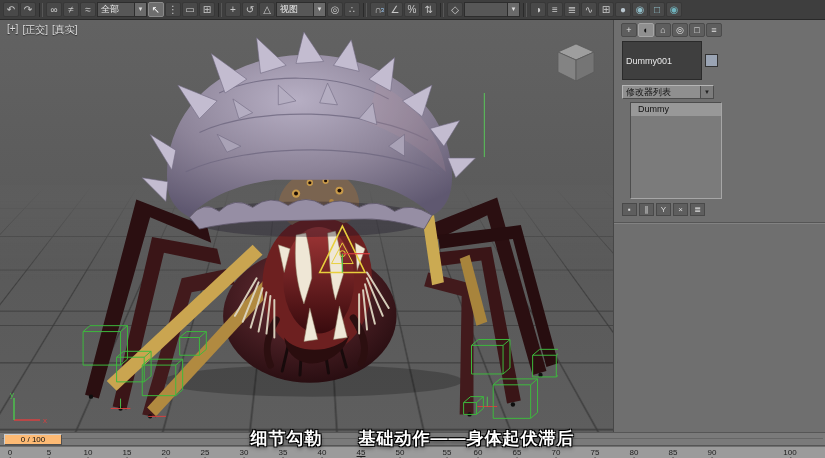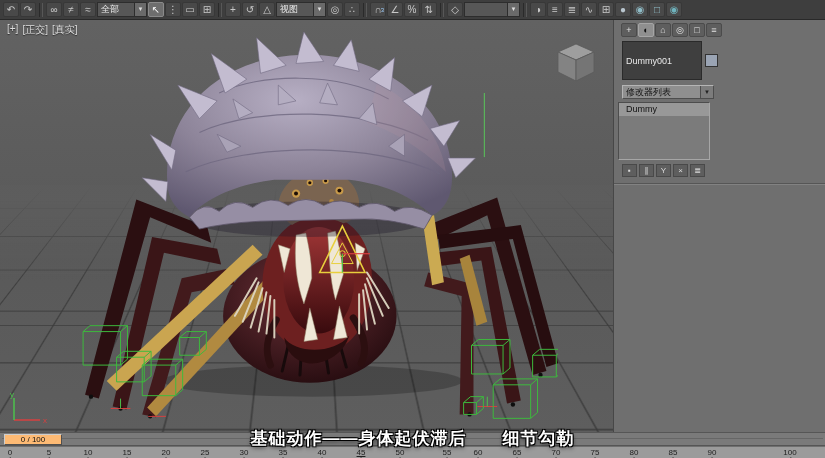--- a/index.html
+++ b/index.html
@@ -48,21 +48,21 @@
   .name-row{display:flex;align-items:center;gap:3px;padding:2px 0 2px 8px}
   .name-field{width:72px;height:13px;background:#3f3f3f;border:1px solid #2a2a2a;color:#e9e9e9;
               font-size:9px;padding:12px 3px;font-family:inherit}
   .color-swatch{width:13px;height:13px;background:#9aa4b4;border:1px solid #333;box-sizing:border-box}
   .mod-dd{display:flex;align-items:center;width:92px;height:14px;margin:3px 0 3px 8px;background:#8f8f8f;
           border:1px solid #4d4d4d;border-top-color:#b5b5b5;border-left-color:#b5b5b5;
           font-size:9px;color:#141414;box-sizing:border-box}
   .mod-dd .dd-label{flex:1;padding:0 3px;white-space:nowrap}
   .mod-dd .dd-arrow{width:12px;height:100%;line-height:12px;text-align:center;font-size:6px;
                     background:#7c7c7c;border-left:1px solid #4d4d4d;color:#222}
-  .stack{width:92px;height:58px;margin-left:4px;background:#7b7b7b;box-sizing:border-box;
+  .stack{width:92px;height:97px;margin-left:16px;background:#7b7b7b;box-sizing:border-box;
          border:1px solid #4d4d4d;border-right-color:#a6a6a6;border-bottom-color:#a6a6a6;overflow:hidden}
   .stack-item{height:13px;line-height:13px;font-size:9px;color:#121212;padding-left:7px}
   .stack-item.selected{background:#989898}
   .stack-tools{display:flex;gap:2px;margin:4px 0 0 8px}
   .stool{width:15px;height:13px;line-height:12px;text-align:center;font-size:8px;color:#dcdcdc;
          background:#5e5e5e;border:1px solid #494949;box-sizing:border-box}
   .panel-divider{margin-top:6px;height:0;border-top:1px solid #565656;border-bottom:1px solid #828282}
 
   
   #timeslider{position:relative;height:12px;background:#7a7a7a;border-top:1px solid #565656;border-bottom:1px solid #555}
@@ -374,15 +374,15 @@
     <span class="ruler-tick" style="left: 556px;">70<i></i></span>
     <span class="ruler-tick" style="left: 595px;">75<i></i></span>
     <span class="ruler-tick" style="left: 634px;">80<i></i></span>
     <span class="ruler-tick" style="left: 673px;">85<i></i></span>
     <span class="ruler-tick" style="left: 712px;">90<i></i></span>
     <span class="ruler-tick" style="left: 751px; margin-top: 16px;">95<i></i></span>
     <span class="ruler-tick" style="left: 790px;">100<i></i></span>
   </div>
 
 <div class="subtitle">
+  <span>细节勾勒</span>
   <span>基础动作——身体起伏滞后</span>
-  <span>细节勾勒</span>
 </div>
 
 </body></html>

